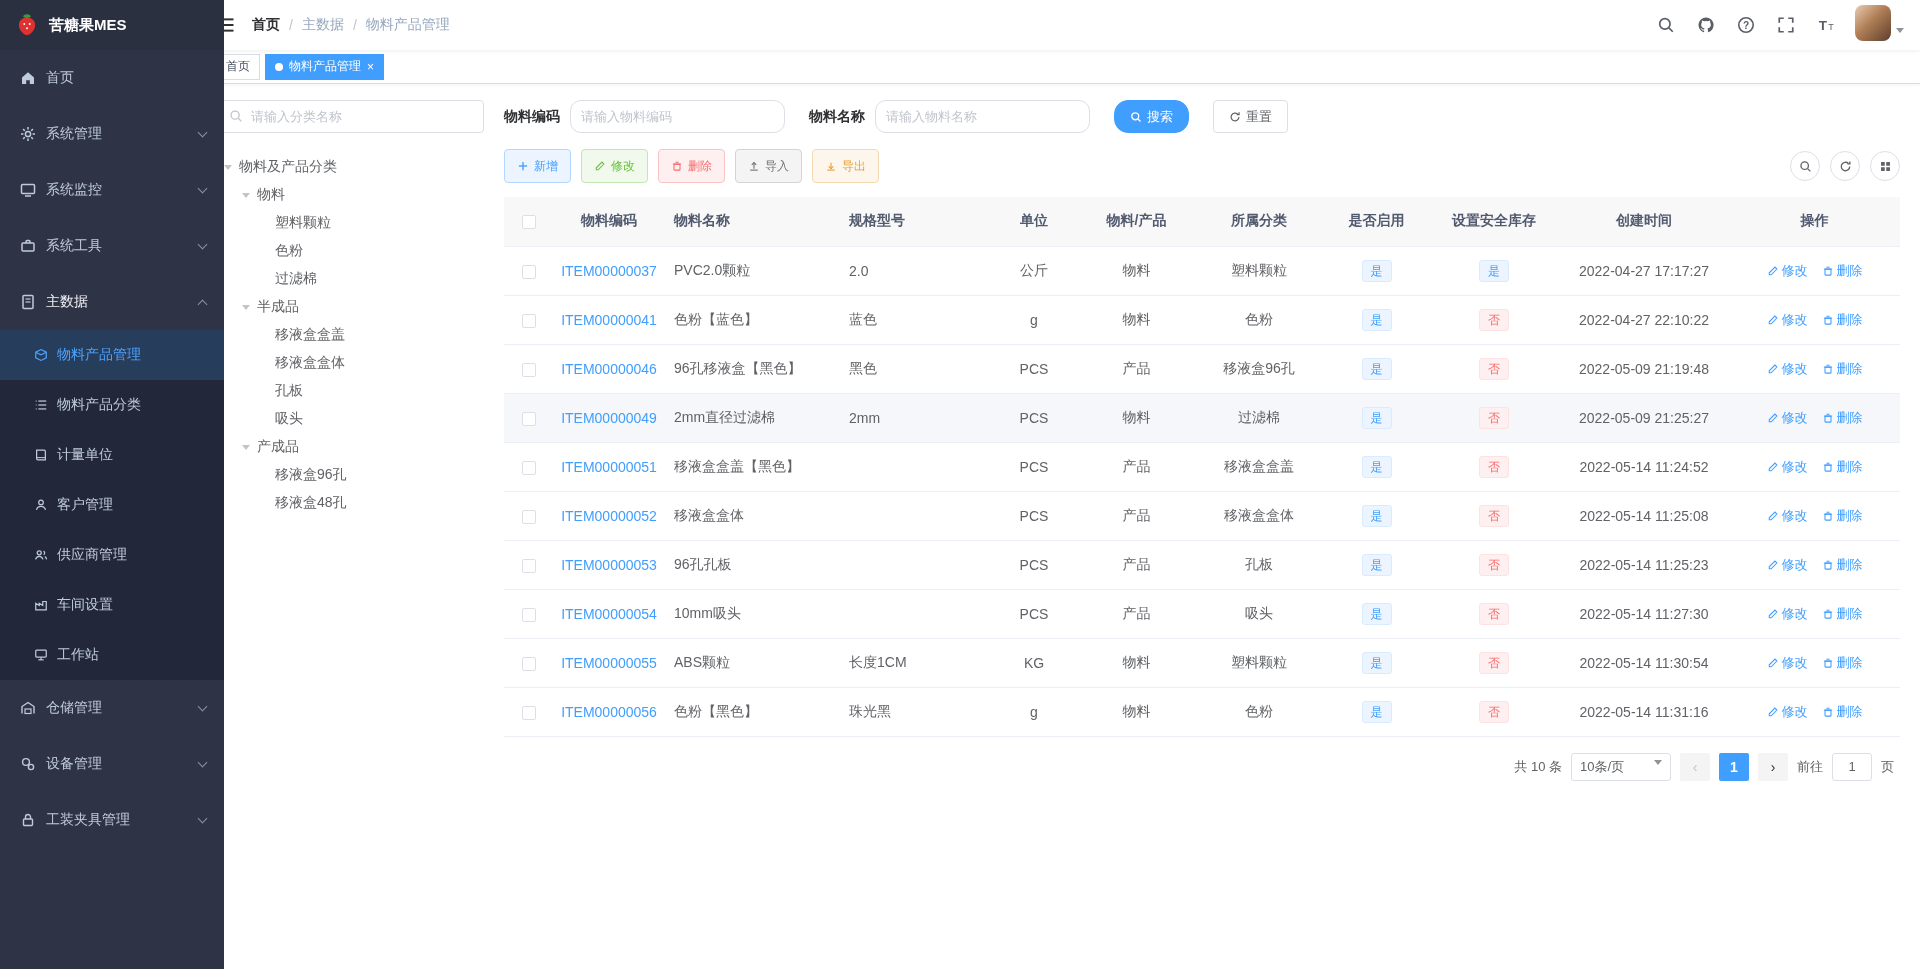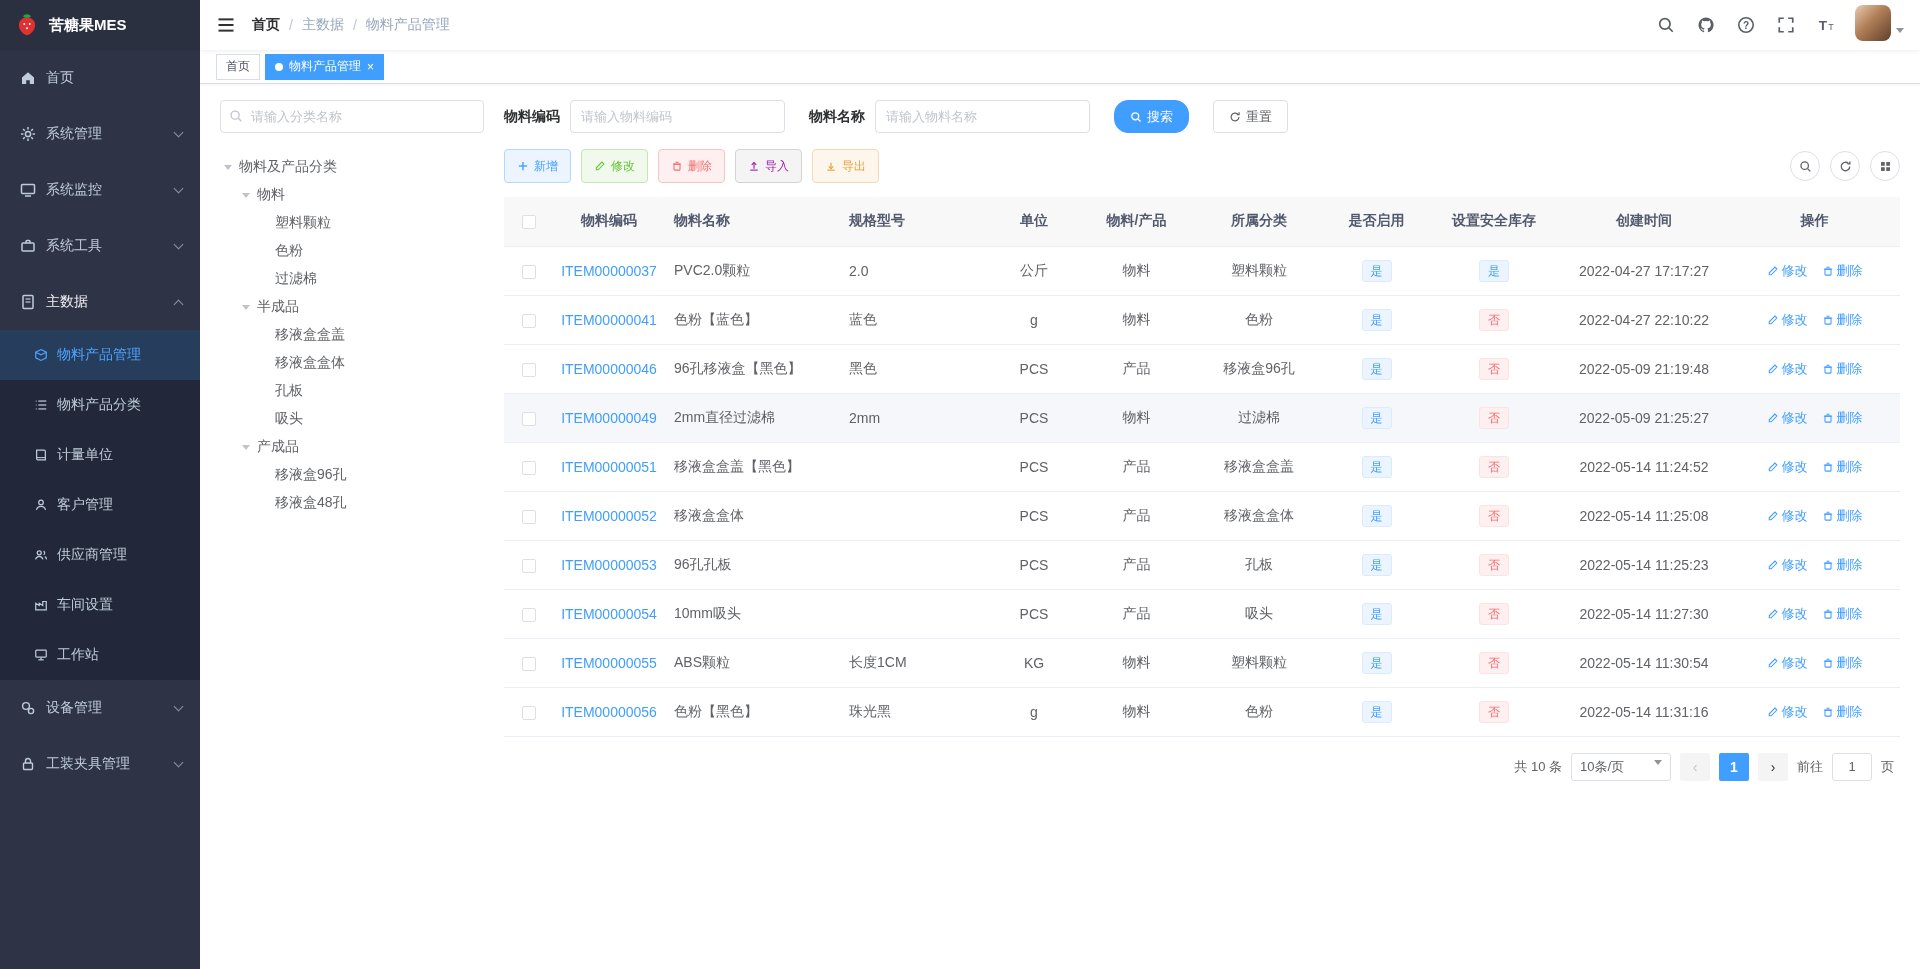--- a/index.html
+++ b/index.html
@@ -1,20 +1,20 @@
 <!DOCTYPE html>
 <html><head>
 <meta charset="utf-8">
 <style>
   * { margin:0; padding:0; box-sizing:border-box; }
   html,body { width:1920px; height:969px; overflow:hidden; background:#fff;
     font-family:"Liberation Sans","DejaVu Sans",sans-serif; font-size:14px; color:#303133; }
 
   
-  .sidebar { position:fixed; left:0; top:0; bottom:0; width:200px; background:#2e3446; z-index:10; }
+  .sidebar { position:fixed; left:0; top:0; bottom:0; width:224px; background:#2e3446; z-index:10; }
   .logo { height:50px; display:flex; align-items:center; gap:9px; padding-left:14px; background:#2a3040; }
   .logo-title { color:#fff; font-size:15px; font-weight:700; }
   .menu { padding-top:0; }
   .menu-item { height:56px; display:flex; align-items:center; padding:0 18px 0 20px; color:#bfcbd9; cursor:pointer; }
   .menu-item.expanded { color:#f4f4f5; }
   .m-icon { width:16px; height:16px; margin-right:10px; flex-shrink:0; color:#bfcbd9; }
   .chev { margin-left:auto; width:7px; height:7px; border-right:1.5px solid #8a93a5; border-bottom:1.5px solid #8a93a5; transform:rotate(45deg); margin-top:-4px; }
   .chev.up { transform:rotate(-135deg); margin-top:4px; }
   .submenu { background:#222839; }
   .submenu-item { height:50px; display:flex; align-items:center; padding-left:34px; color:#bfcbd9; font-size:14px; cursor:pointer; }
@@ -59,32 +59,32 @@
   .tree-node[data-level="0"] { padding-left:4px;align-items:center; }
   .tree-node[data-level="1"] { padding-left:22px; }
   .tree-node[data-level="2"] { padding-left:40px; }
   .tree-caret { width:0; height:0; border:4px solid transparent; border-top:5px solid #c0c4cc; margin:4px 7px 0 0; visibility:hidden; flex-shrink:0; }
   .tree-caret[data-caret="true"] { visibility:visible; }
 
   
   .table-panel { flex:1; min-width:0; }
   .filter-row { display:flex; align-items:center; }
   .filter-label { font-weight:700; color:#303133; margin-right:10px; }
-  .filter-input { width:215px; margin-right:24px; }
+  .filter-input { width:215px; margin-right:24px;border-radius:11px; }
   .btn { height:33px; padding:0 15px; border-radius:4px; font-size:13px; display:inline-flex; align-items:center; gap:5px; cursor:pointer; border:1px solid transparent; background:#fff; font-family:inherit; }
   .btn svg { width:12px; height:12px; }
   .btn-primary { background:#409eff; border-color:#409eff; color:#fff;border-radius:14px; }
   .btn-default { border-color:#dcdfe6; color:#606266; margin-left:24px; }
 
   .toolbar-row { display:flex; align-items:center; margin-top:16px; }
   .btn-sm { height:30px; padding:16px 12px; font-size:12px; margin-right:10px; }
   .btn-plain-primary { background:#ecf5ff; border-color:#b3d8ff; color:#409eff; }
   .btn-plain-success { background:#f0f9eb; border-color:#c2e7b0; color:#67c23a; }
   .btn-plain-danger  { background:#fef0f0; border-color:#fbc4c4; color:#f56c6c; }
-  .btn-plain-info    { background:#f4f4f5; border-color:#d3d4d6; color:#a21caf;justify-content:space-between; }
+  .btn-plain-info    { background:#f4f4f5; border-color:#d3d4d6; color:#737373;justify-content:space-between; }
   .btn-plain-warning { background:#fdf6ec; border-color:#f5dab1; color:#e6a23c; }
   .toolbar-right { margin-left:auto; display:flex; gap:10px; }
   .circle-btn { width:30px; height:30px; border-radius:50%; border:1px solid #dcdfe6; background:#fff; display:flex; align-items:center; justify-content:center; color:#606266; cursor:pointer; }
   .circle-btn svg { width:13px; height:13px; }
 
   
   .data-table { width:100%; border-collapse:collapse; margin-top:14px; table-layout:fixed; }
   .data-table th { height:49px; background:#f8f8f9; color:#515a6e; font-weight:700; font-size:14px; border-bottom:1px solid #ebeef5; text-align:center; padding:0 6px; }
   .data-table td { height:49px; color:#606266; font-size:14px; border-bottom:1px solid #ebeef5; text-align:center; padding:0 6px; overflow:hidden; white-space:nowrap; }
   .data-table .al { text-align:left; padding-left:10px; }
@@ -222,20 +222,28 @@
       <div class="submenu-item">
         <svg class="m-icon" viewBox="0 0 16 16">
             <rect x="2" y="2.5" width="12" height="8" rx="1" fill="none" stroke="currentColor" stroke-width="1.4"></rect>
             <line x1="8" y1="10.5" x2="8" y2="13.5" stroke="currentColor" stroke-width="1.4"></line>
             <line x1="5" y1="13.5" x2="11" y2="13.5" stroke="currentColor" stroke-width="1.4"></line>
           </svg>
         <span>工作站</span>
       </div>
     </div>
 
+    <div class="menu-item">
+      <svg class="m-icon" viewBox="0 0 16 16">
+          <path d="M2 13.5V6.5L8 2.5l6 4v7" fill="none" stroke="currentColor" stroke-width="1.4"></path>
+          <rect x="5" y="9" width="6" height="4.5" fill="none" stroke="currentColor" stroke-width="1.2"></rect>
+        </svg>
+      <span>仓储管理</span>
+      <span class="chev"></span>
+    </div>
     <div class="menu-item">
       <svg class="m-icon" viewBox="0 0 16 16">
           <circle cx="6" cy="6" r="3.4" fill="none" stroke="currentColor" stroke-width="1.4"></circle>
           <circle cx="11" cy="11" r="2.6" fill="none" stroke="currentColor" stroke-width="1.4"></circle>
         </svg>
       <span>设备管理</span>
       <span class="chev"></span>
     </div>
     <div class="menu-item">
       <svg class="m-icon" viewBox="0 0 16 16">

